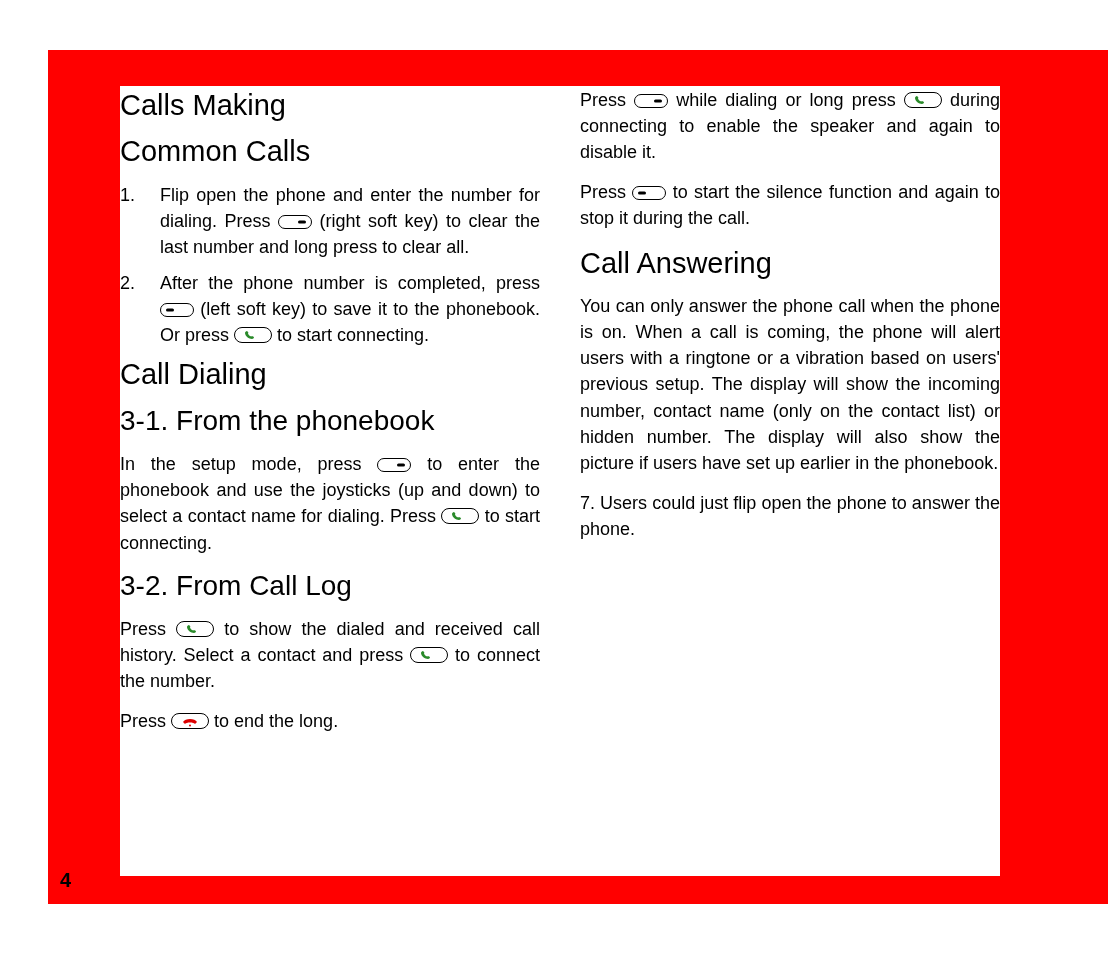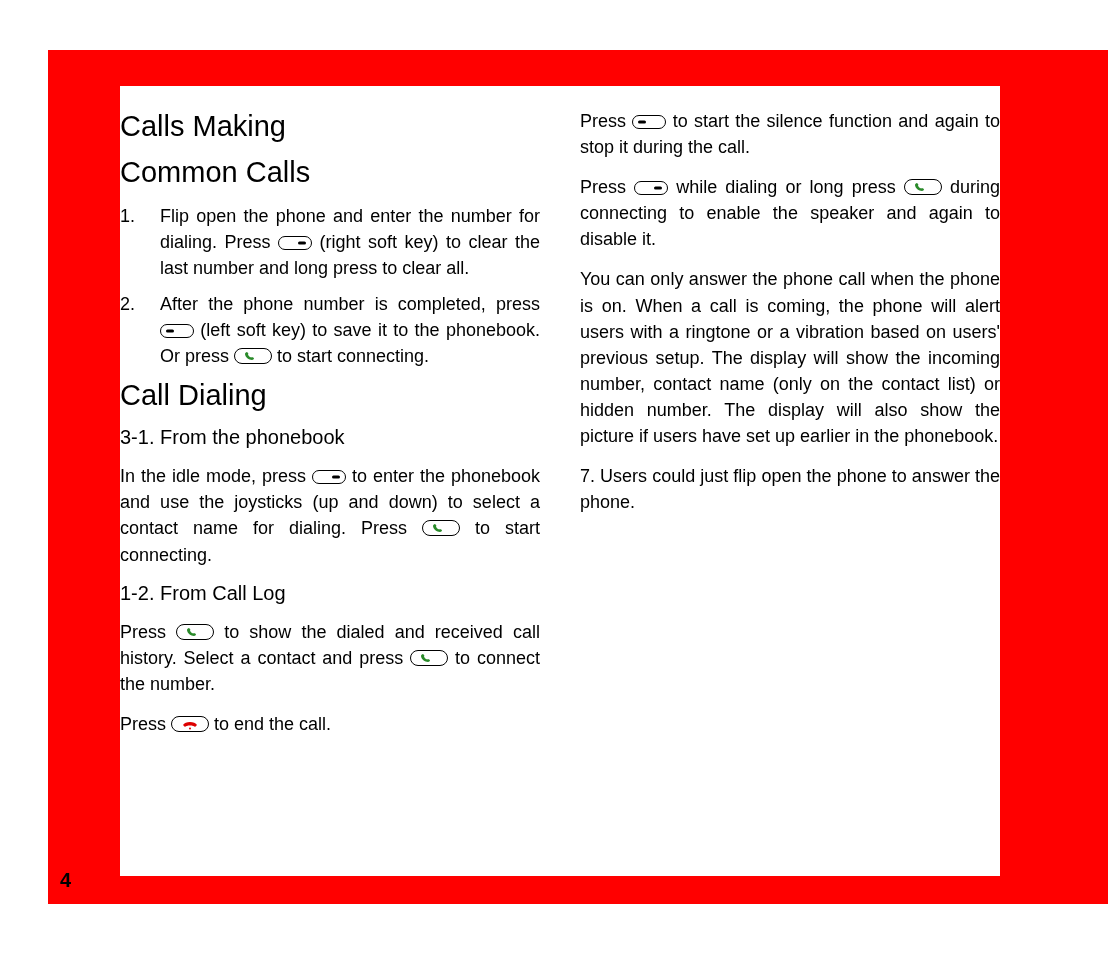--- a/index.html
+++ b/index.html
@@ -8,28 +8,28 @@
     position: absolute;
     top: 50px; left: 48px; right: 0; bottom: 50px;
     background: #ff0000;
   }
   .page {
     position: absolute;
     top: 86px; left: 120px; width: 880px; height: 790px;
     background: #fff;
     display: flex;
     gap: 40px;
-    padding: 22px 0 0 0;
+    padding: 1px 0 0 0;
   }
   .col { width: 420px; }
   .col-left { width: 420px; }
   .col-right { width: 420px; }
   h1 { font-size: 29px; font-weight: 400; margin-bottom: 10px; line-height: 1.3; }
   h2 { font-size: 29px; font-weight: 400; margin: 6px 0 14px 0; }
-  h3 { font-size: 20px; font-weight: 400; margin: 12px 0 14px 0; }
+  h3 { font-size: 28px; font-weight: 400; margin: 12px 0 14px 0; }
   .ol { padding-left: 0; }
   .ol-item { display: flex; margin-bottom: 10px; font-size: 18px; line-height: 1.45; text-align: justify; }
   .ol-num { width: 40px; flex-shrink: 0; }
   .ol-body { flex: 1; }
   p { font-size: 18px; line-height: 1.45; margin-bottom: 14px; text-align: justify; }
   .btn-icon {
     display: inline-block;
     vertical-align: -2px;
   }
   .btn-icon svg { display: block; }
@@ -99,72 +99,73 @@
               </svg></span>
           <span> to start connecting.</span>
         </div>
       </div>
     </div>
 
     <h2>Call Dialing</h2>
 
     <h3>3-1. From the phonebook</h3>
     <p>
-      <span>In the idle mode, press </span>
+      <span>In the setup mode, press </span>
       <span class="btn-icon"><svg width="34" height="14">
             <use href="#key-right"></use>
           </svg></span>
       <span> to enter the phonebook and use the joysticks (up and down) to select a contact name for dialing.  Press </span>
       <span class="btn-icon"><svg width="38" height="16">
             <use href="#key-call"></use>
           </svg></span>
       <span>  to start connecting.</span>
     </p>
 
-    <h3>1-2.  From Call Log</h3>
+    <h3>3-2.  From Call Log</h3>
     <p>
       <span>Press </span>
       <span class="btn-icon"><svg width="38" height="16">
             <use href="#key-call"></use>
           </svg></span>
       <span> to show the dialed and received call history. Select a contact and press </span>
       <span class="btn-icon"><svg width="38" height="16">
             <use href="#key-call"></use>
           </svg></span>
       <span> to connect the number.</span>
     </p>
 
     <p>
       <span> Press </span>
       <span class="btn-icon"><svg width="38" height="16">
             <use href="#key-end"></use>
           </svg></span>
-      <span> to end the call.</span>
+      <span> to end the long.</span>
     </p>
   </div>
 
   <div class="col col-right">
-    <p>
-      <span>Press </span>
-      <span class="btn-icon"><svg width="34" height="14">
-            <use href="#key-left"></use>
-          </svg></span>
-      <span> to start the silence function and again to stop it during the call.</span>
-    </p>
     <p>
       <span>Press </span>
       <span class="btn-icon"><svg width="34" height="14">
             <use href="#key-right"></use>
           </svg></span>
       <span> while dialing or long press </span>
       <span class="btn-icon"><svg width="38" height="16">
             <use href="#key-call"></use>
           </svg></span>
       <span>  during connecting to enable the speaker and again to disable it.</span>
     </p>
+    <p>
+      <span>Press </span>
+      <span class="btn-icon"><svg width="34" height="14">
+            <use href="#key-left"></use>
+          </svg></span>
+      <span> to start the silence function and again to stop it during the call.</span>
+    </p>
 
+    <h1>Call Answering</h1>
     <p>You can only answer the phone call when the phone is on. When a call is coming, the phone will alert users with a ringtone or a vibration based on users' previous setup. The display will show the incoming number, contact name (only on the contact list) or hidden number. The display will also show the picture if users have set up earlier in the phonebook.</p>
     <p>7. Users could just flip open the phone to answer the phone.</p>
   </div>
 
 </div>
 
 <div class="page-num">4</div>
 
 </body></html>

